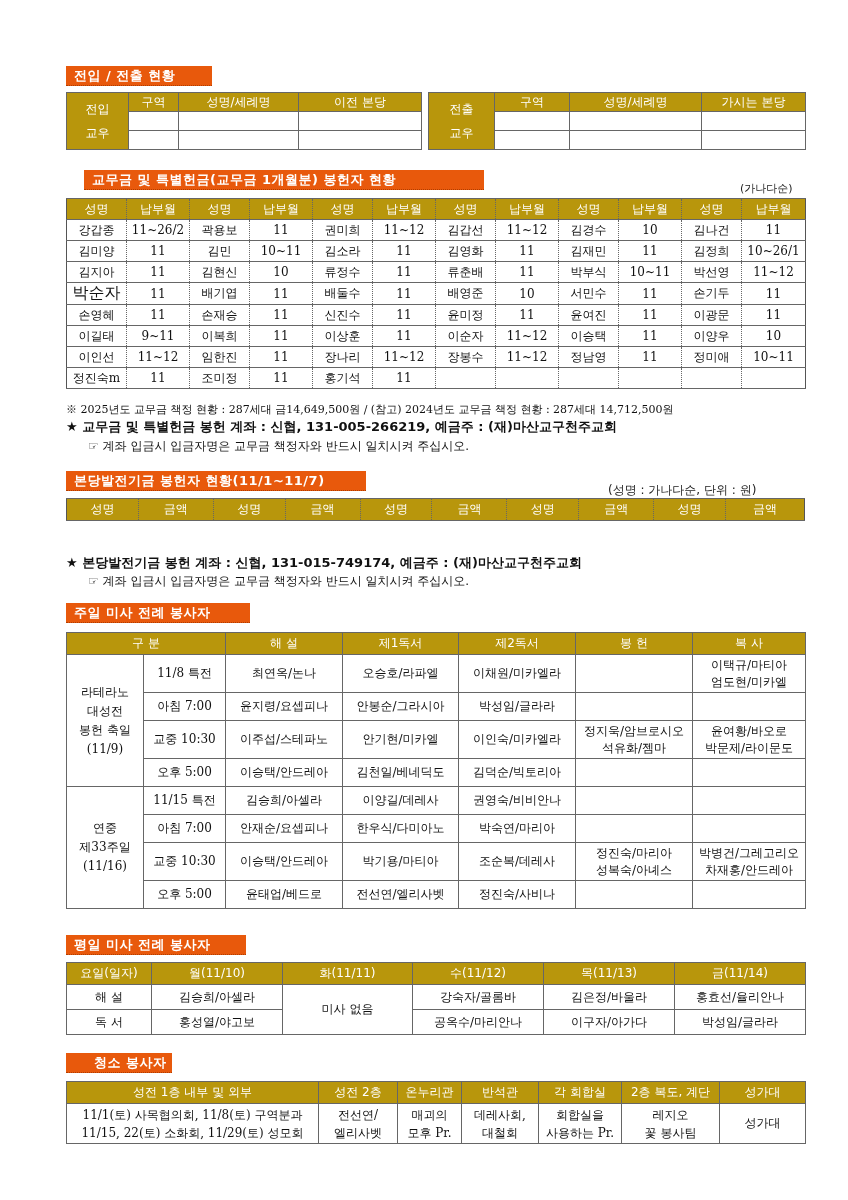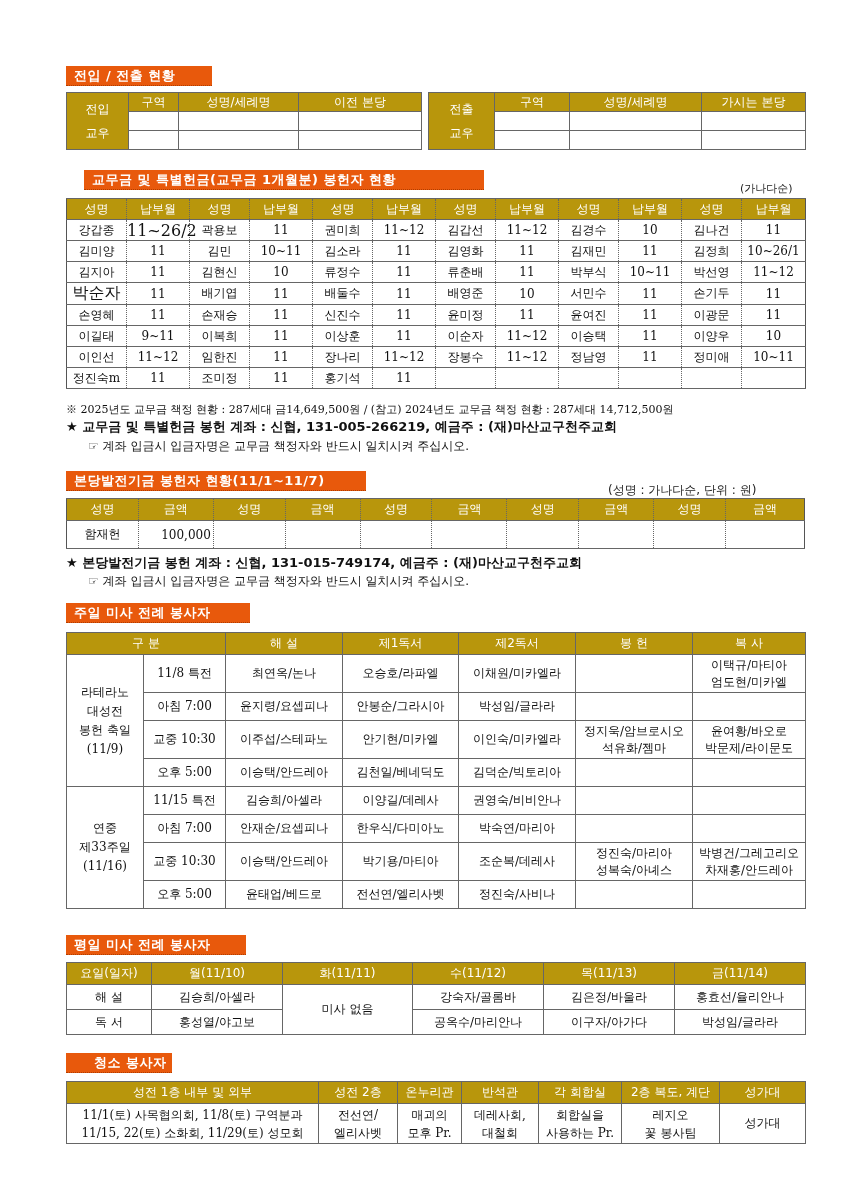--- a/index.html
+++ b/index.html
@@ -120,21 +120,21 @@
         <th>납부월</th>
         <th>성명</th>
         <th>납부월</th>
         <th>성명</th>
         <th>납부월</th>
       </tr>
     </thead>
     <tbody id="dues-body" class="serif">
         <tr style="height: 21px;">
           <td style="font-size: 12px;">강갑종</td>
-          <td style="white-space: nowrap; font-size: 16px;">11~26/2</td>
+          <td style="white-space: nowrap; font-size: 12px;">11~26/2</td>
           <td style="font-size: 12px;">곽용보</td>
           <td style="white-space: nowrap; font-size: 12px;">11</td>
           <td style="font-size: 12px;">권미희</td>
           <td style="white-space: nowrap; font-size: 12px;">11~12</td>
           <td style="font-size: 12px;">김갑선</td>
           <td style="white-space: nowrap; font-size: 12px;">11~12</td>
           <td style="font-size: 12px;">김경수</td>
           <td style="white-space: nowrap; font-size: 12px;">10</td>
           <td style="font-size: 12px;">김나건</td>
           <td style="white-space: nowrap; font-size: 12px;">11</td>
@@ -265,32 +265,20 @@
       <th>성명</th>
       <th>금액</th>
       <th>성명</th>
       <th>금액</th>
       <th>성명</th>
       <th>금액</th>
       <th>성명</th>
       <th>금액</th>
       <th>성명</th>
       <th>금액</th>
-    </tr>
-    <tr style="height:28px" class="serif">
-      <td>함재헌</td>
-      <td style="text-align:right; padding-right:2px;">100,000</td>
-      <td></td>
-      <td></td>
-      <td></td>
-      <td></td>
-      <td></td>
-      <td></td>
-      <td></td>
-      <td></td>
     </tr>
   </tbody>
     </table>
 
   <div class="star" style="left:66px; top:554px;">★ 본당발전기금 봉헌 계좌 : 신협, 131-015-749174, 예금주 : (재)마산교구천주교회</div>
   <div class="sub" style="left:88px; top:573px;">☞ 계좌 입금시 입금자명은 교무금 책정자와 반드시 일치시켜 주십시오.</div>
 
   <div class="sec-title" style="left:66px; top:603px; width:184px;">주일 미사 전례 봉사자</div>
 
   <table class="tbl-outer mass" style="left:66px; top:632px; width:739px;">

